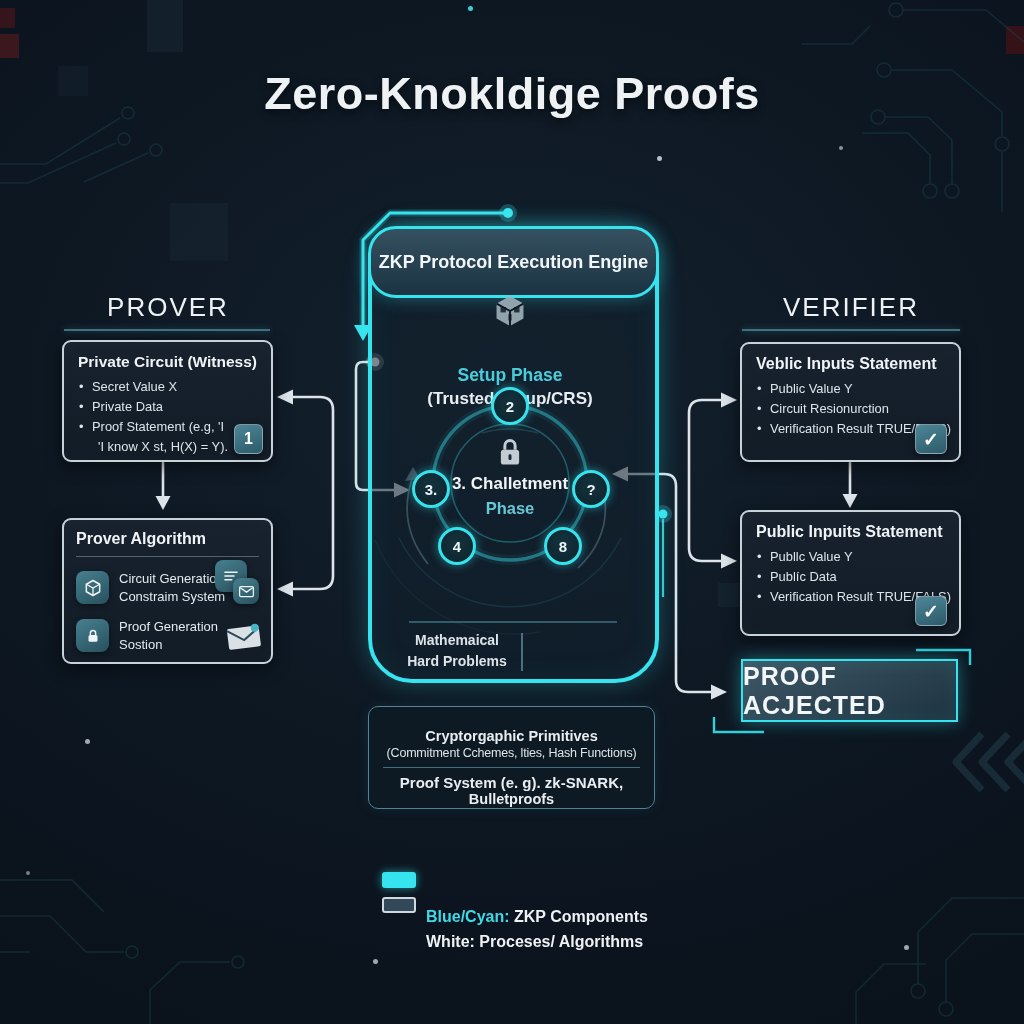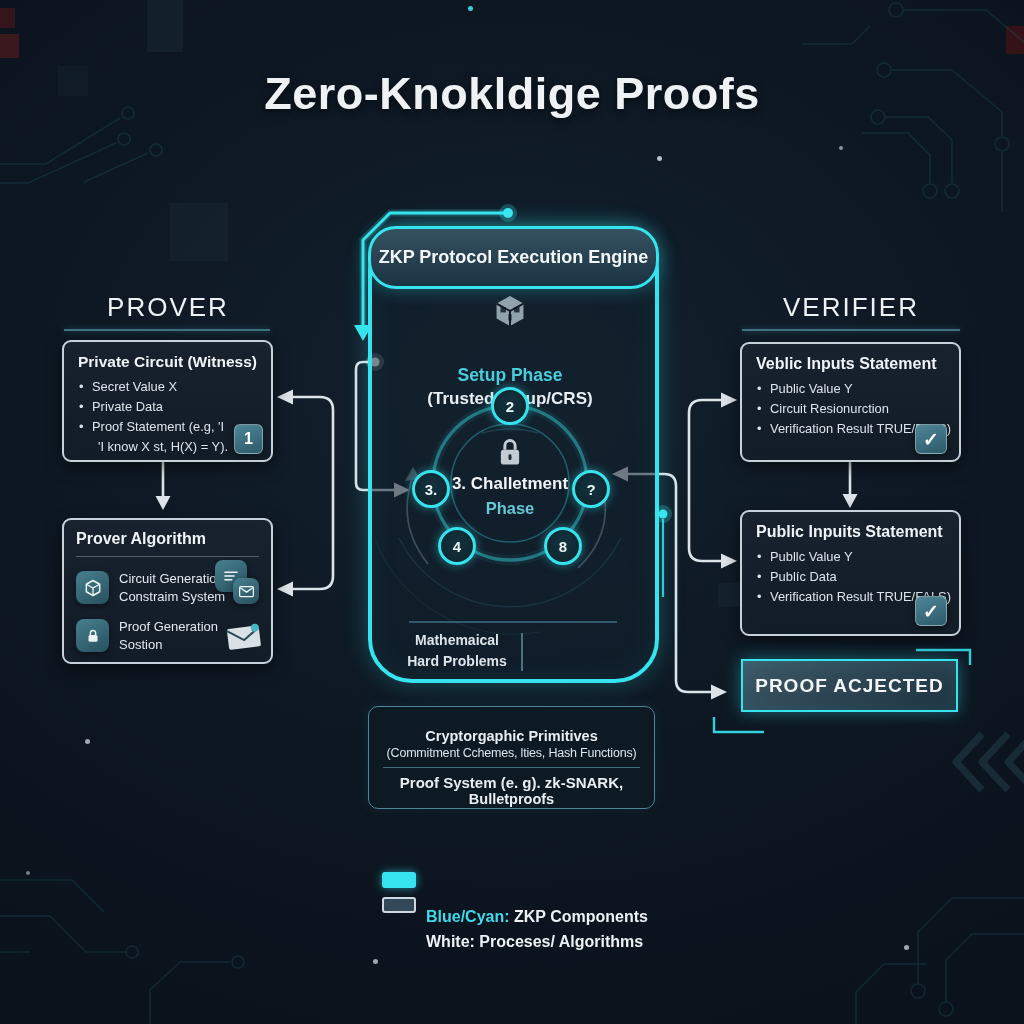--- a/index.html
+++ b/index.html
@@ -34,21 +34,21 @@
   
   .alg-title{font-size:16px;font-weight:700;color:#f0f4f7;padding-bottom:8px;border-bottom:1px solid #52626f;}
   .alg-row{display:flex;align-items:center;gap:10px;margin-top:13px;}
   .tile{width:33px;height:33px;border-radius:8px;flex:0 0 auto;display:flex;align-items:center;justify-content:center;
     background:linear-gradient(150deg,#47808f 0%,#28505e 100%);box-shadow:0 2px 6px rgba(0,0,0,.45);}
   .alg-label{font-size:13px;line-height:1.35;color:#e3e9ee;white-space:nowrap;}
   
   .engine-panel{left:368px;top:226px;width:291px;height:457px;border:4px solid #35e4ee;border-radius:44px;
     background:rgba(19,33,45,.55);
     box-shadow:0 0 24px rgba(53,228,238,.28), inset 0 0 34px rgba(53,228,238,.06);box-sizing:border-box;}
-  .engine-header{left:368px;top:226px;width:291px;height:63px;border:3px solid #35e4ee;border-radius:28px;
+  .engine-header{left:368px;top:226px;width:291px;height:72px;border:3px solid #35e4ee;border-radius:28px;
     background:linear-gradient(180deg,#35505f 0%,#1b3443 100%);
     box-shadow:0 0 18px rgba(53,228,238,.35);box-sizing:border-box;
     display:flex;align-items:center;justify-content:center;
     font-size:18px;font-weight:700;color:#f2f6f8;white-space:nowrap;}
   .setup-phase{left:400px;top:365px;width:220px;text-align:center;font-size:17.5px;font-weight:700;color:#49cddd;}
   .setup-sub{left:385px;top:389px;width:250px;text-align:center;font-size:17px;font-weight:600;color:#e9eef2;}
   .node{position:absolute;width:38px;height:38px;border-radius:50%;border:3px solid #36e3ec;
     background:radial-gradient(circle at 50% 40%, #14333d 0%, #0d232d 100%);
     box-shadow:0 0 10px rgba(53,228,238,.5);display:flex;align-items:center;justify-content:center;
     font-size:15px;font-weight:700;color:#ecf7f9;box-sizing:border-box;}
@@ -60,24 +60,24 @@
   
   .prim{left:368px;top:706px;width:287px;height:103px;border:1.5px solid #4e8494;border-radius:10px;
     background:rgba(14,26,36,.72);box-sizing:border-box;text-align:center;padding-top:21px;
     box-shadow:0 0 12px rgba(40,120,140,.18);}
   .prim .l1{font-size:14.5px;font-weight:600;color:#e9eef2;}
   .prim .l2{font-size:12.5px;letter-spacing:-.2px;color:#dde4ea;margin-top:2px;}
   .prim .pdiv{margin:7px 14px 6px 14px;border-top:1px solid #3f6e7c;}
   .prim .l3{font-size:15px;font-weight:600;color:#e9eef2;}
   .prim .l4{font-size:14.5px;font-weight:600;color:#e9eef2;}
   
-  .proof{left:741px;top:659px;width:217px;height:53px;border:2.5px solid #35e4ee;
+  .proof{left:741px;top:659px;width:217px;height:63px;border:2.5px solid #35e4ee;
     background:linear-gradient(155deg,rgba(102,140,158,.55) 0%,rgba(34,58,72,.8) 100%);
     box-shadow:0 0 16px rgba(53,228,238,.4), inset 0 0 18px rgba(53,228,238,.1);
-    display:flex;align-items:center;justify-content:center;font-size:19px;font-weight:700;
+    display:flex;align-items:center;justify-content:center;font-size:25px;font-weight:700;
     letter-spacing:1px;color:#f2f6f8;box-sizing:border-box;}
   
   .sw{width:34px;height:16px;border-radius:3px;}
   .sw1{background:#35e4ee;box-shadow:0 0 8px rgba(53,228,238,.6);}
   .sw2{background:#33495a;border:2px solid #cfd8de;box-sizing:border-box;}
   .leg-label{font-size:16px;font-weight:600;color:#eef2f5;white-space:nowrap;margin-top:40px;}
   .leg-key{color:#3fd9e8;}
   
   .sq{position:absolute;background:#1a2936;opacity:.4;}
   .rsq{position:absolute;opacity:.85;}

